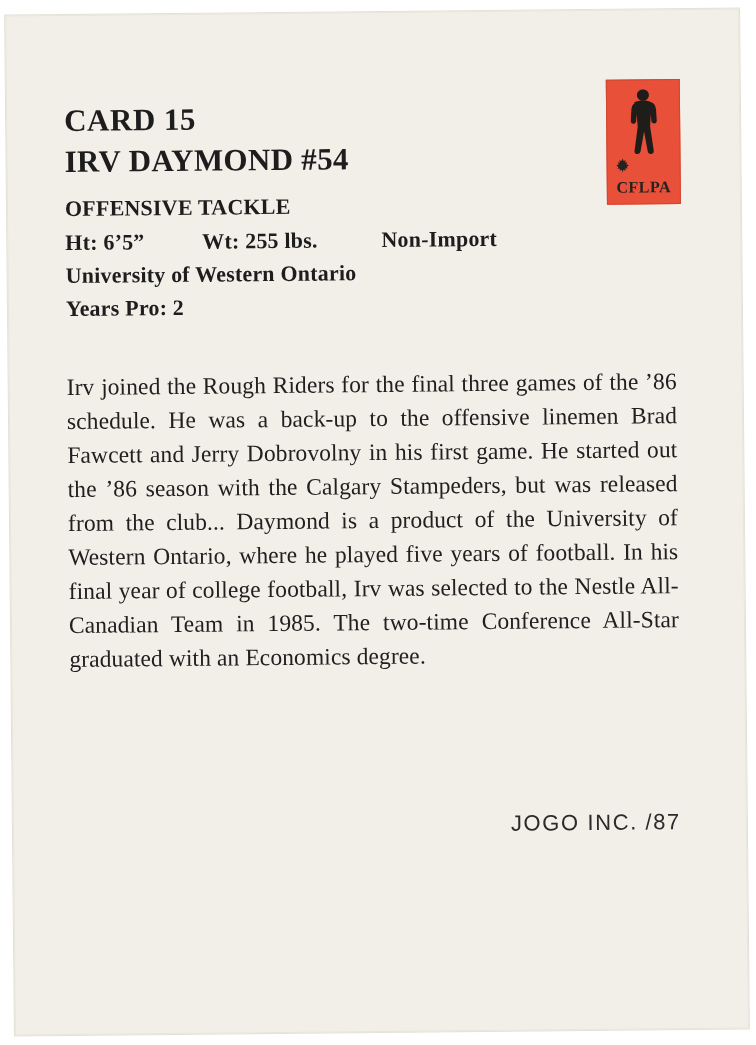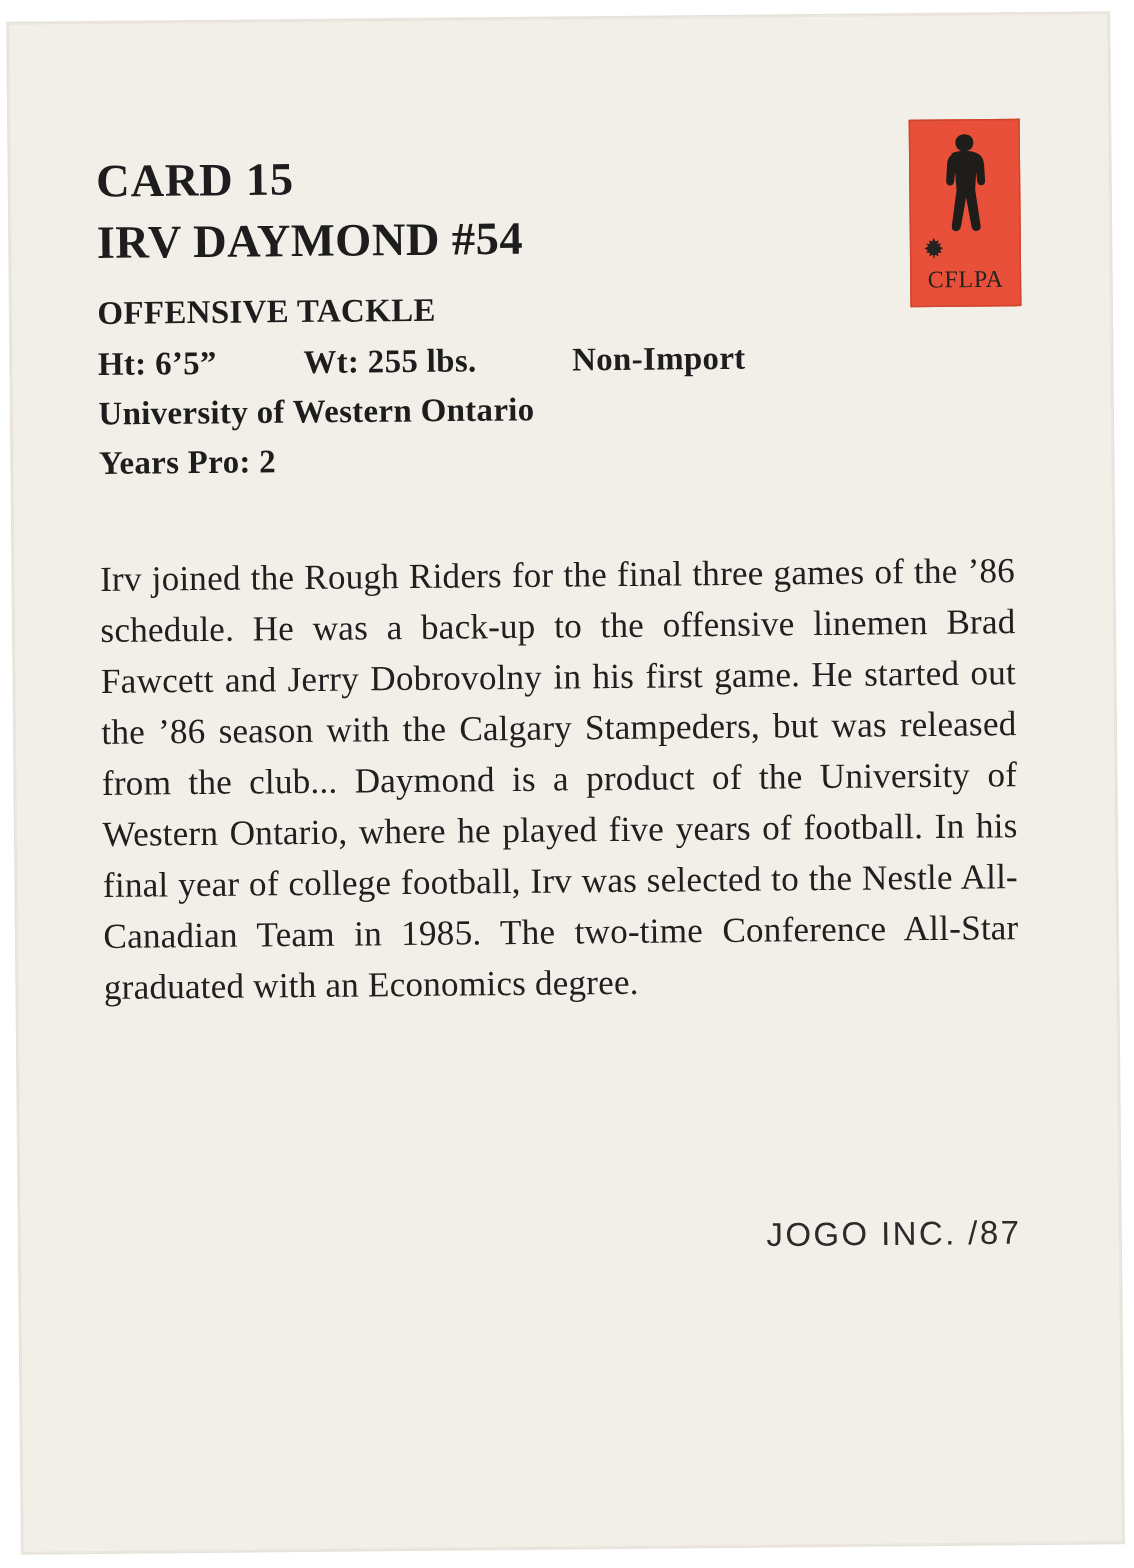--- a/index.html
+++ b/index.html
@@ -79,21 +79,21 @@
     width: 16px;
     height: 16px;
   }
   #cflpa-logo .logo-text {
     position: absolute;
     left: 0;
     right: 0;
     bottom: 7px;
     text-align: center;
     font-family: "Liberation Serif", serif;
-    font-weight: normal;
+    font-weight: bold;
     font-size: 16px;
     letter-spacing: 0.5px;
     color: #24231f;
   }
 
   
   .card-number {
     font-size: 31px;
     font-weight: bold;
     letter-spacing: 0.5px;

